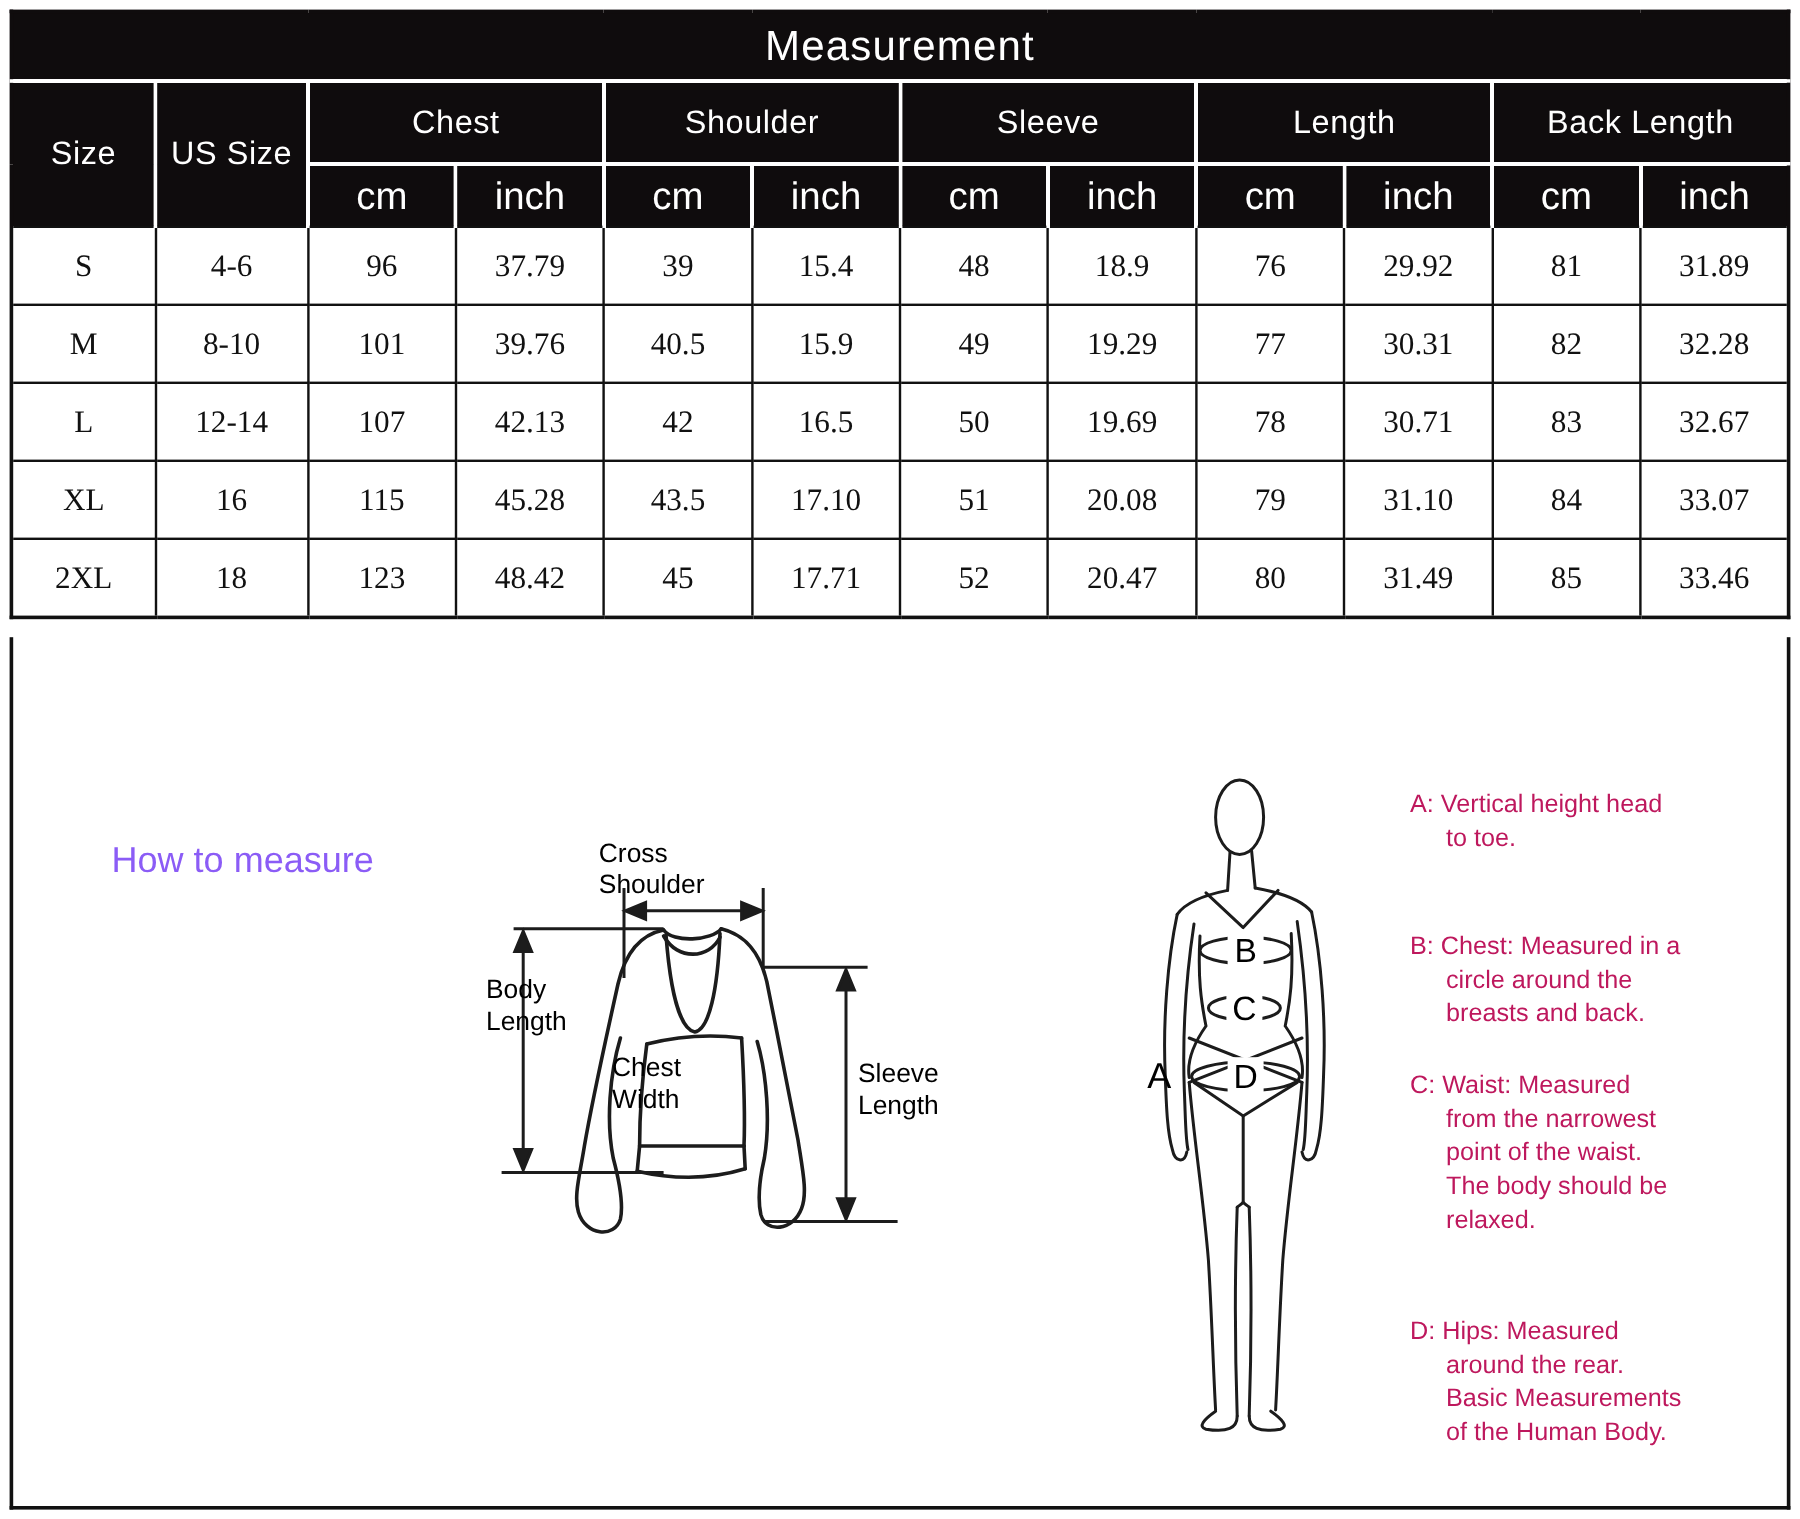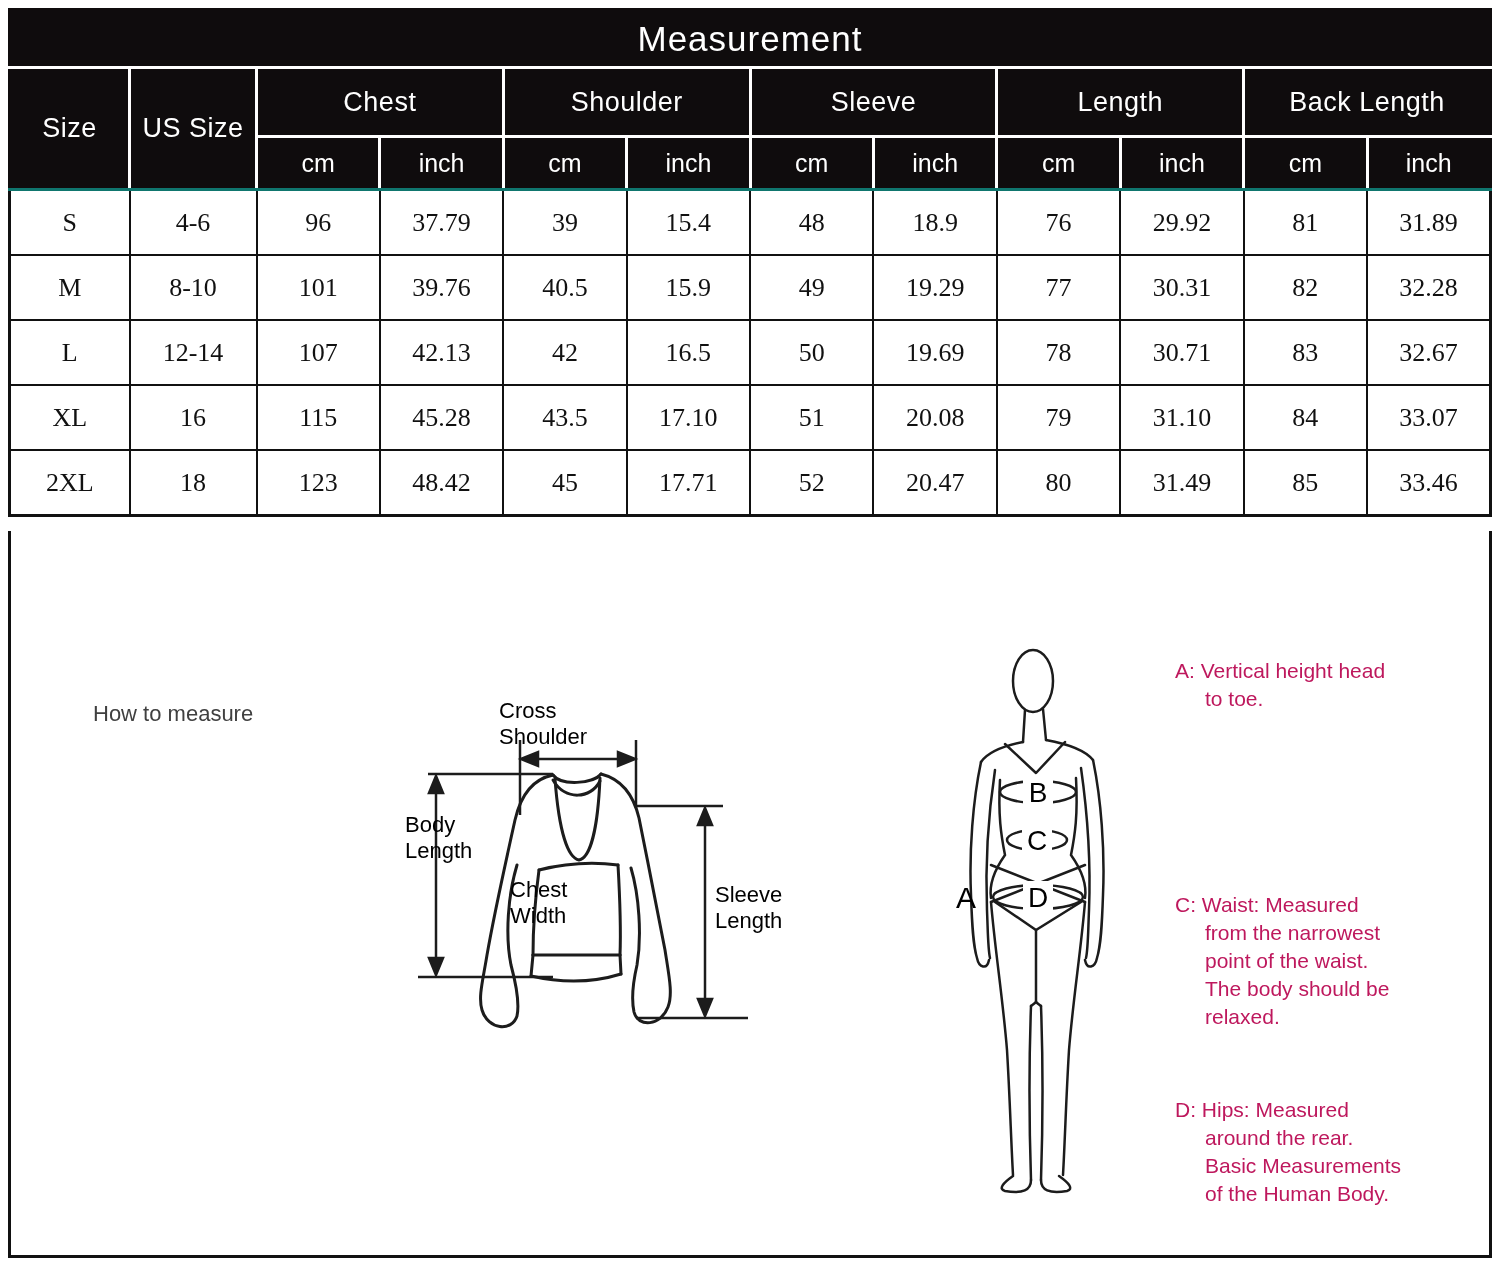--- a/index.html
+++ b/index.html
@@ -9,36 +9,36 @@
   
   .table-wrap { position:absolute; left:8px; top:8px; width:1484px; }
   table.measure { border-collapse:collapse; table-layout:fixed; width:100%; }
   th,td { padding:0; text-align:center; vertical-align:middle; overflow:hidden; }
   thead th { background:#0f0c0d; color:#fff; font-weight:normal; border:3px solid #fff; }
   tr.title-row th { height:55px; font-size:35px; letter-spacing:1px;
                     border-top:3px solid #0f0c0d; border-left:3px solid #0f0c0d; border-right:3px solid #0f0c0d; }
   tr.group-row th { height:66px; font-size:27px; letter-spacing:0.5px; }
   tr.group-row th:first-child { border-left:3px solid #0f0c0d; }
   tr.group-row th:last-child { border-right:3px solid #0f0c0d;text-align:center; }
-  tr.unit-row th { height:50px; font-size:25px; }
-  tr.unit-row th, th.col-head { border-bottom:3px solid #0f766e; }
+  tr.unit-row th { height:50px; font-size:32px; }
+  tr.unit-row th, th.col-head { border-bottom:1px solid #0f766e; }
   tr.unit-row th:last-child { border-right:3px solid #0f0c0d; }
   th.col-head { font-size:27px; }
   tbody td { height:63px; border:2px solid #111; background:#fff;
              font-family:"Liberation Serif","DejaVu Serif",serif; font-size:26px; color:#111; }
   tbody td:first-child { border-left:3px solid #111; }
   tbody td:last-child { border-right:3px solid #111; }
   tbody tr:last-child td { border-bottom:3px solid #111; }
   col.c-size { width:120px; } col.c-us { width:127px; }
 
   
   .lower { position:absolute; left:8px; top:531px; width:1484px; height:727px;
            border:3px solid #111; border-top:none; box-sizing:border-box; background:#fff; }
   .abs { position:absolute; }
-  .heading { font-size:22px; color:#404040; }
+  .heading { font-size:30px; color:#8b5cf6; }
   .instruction { font-size:26px; color:#000; }
   .dlabel { font-size:22px; line-height:26px; color:#000; white-space:pre-line; }
   .dlabel.center { text-align:left; }
   .desc { font-size:21px; line-height:28px; color:#be185d; white-space:pre-line;
           padding-left:30px; text-indent:-30px; width:260px; }
   .fig-letter { font-size:30px; color:#000; }
   svg { display:block; }
   .ln { stroke:#1c1c1c; fill:none; }
 </style>
 </head>
@@ -262,20 +262,23 @@
         <rect x="79" y="184" width="30" height="30" fill="#fff" stroke="none"></rect>
         <text x="94" y="210" text-anchor="middle">C</text>
         <rect x="80" y="241" width="30" height="30" fill="#fff" stroke="none"></rect>
         <text x="95" y="267" text-anchor="middle">D</text>
       </g>
     </svg>
     <div class="abs fig-letter" style="left:945px; top:350px;">A</div>
 
     <div class="abs desc" style="left:1164px; top:126px;">A: Vertical height head
 to toe.</div>
+    <div class="abs desc" style="left:1164px; top:244px;">B: Chest: Measured in a
+circle around the
+breasts and back.</div>
     <div class="abs desc" style="left:1164px; top:360px;">C: Waist: Measured
 from the narrowest
 point of the waist.
 The body should be
 relaxed.</div>
     <div class="abs desc" style="left:1164px; top:565px;">D: Hips: Measured
 around the rear.
 Basic Measurements
 of the Human Body.</div>
 

